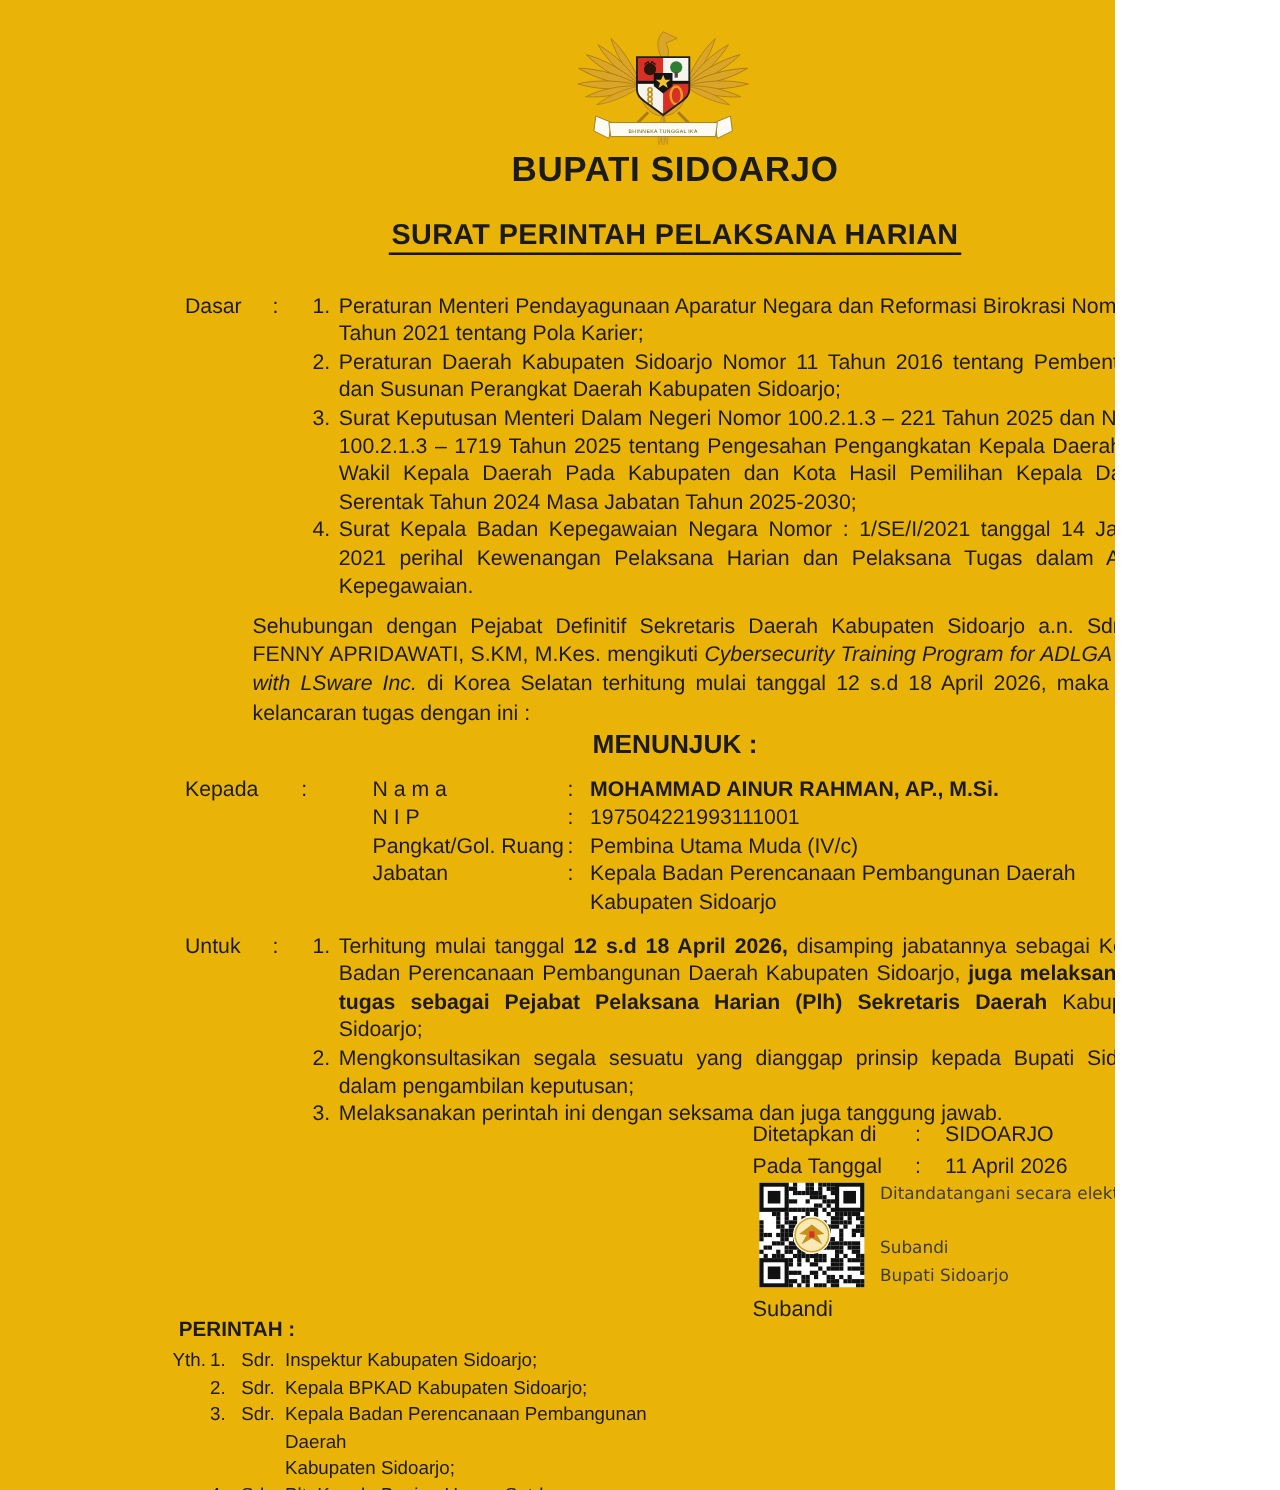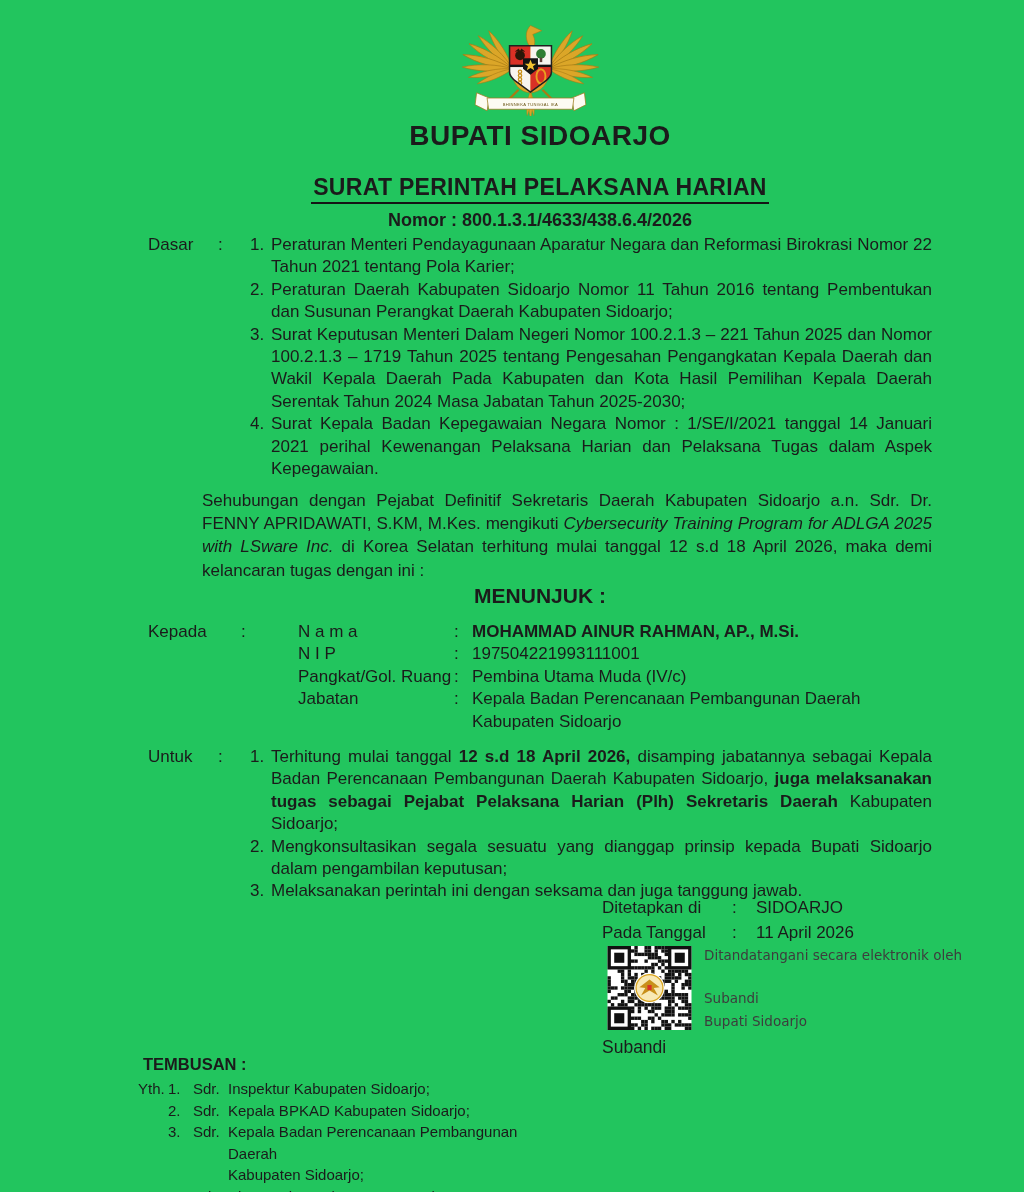--- a/index.html
+++ b/index.html
@@ -1,17 +1,17 @@
 <!DOCTYPE html>
 <html><head>
 <meta charset="utf-8">
 <style>
   html,body { margin:0; padding:0; background:#fff; }
   body { width:1024px; height:1192px; font-family:"Liberation Sans", sans-serif; color:#1b1b1b; }
-  .doc { position:relative; width:1024px; height:1192px; background:#22c55e; overflow:hidden; }
+  .doc { position:relative; width:892px; height:1192px; background:#eab308; overflow:hidden; }
 
   
   .emblem { position:absolute; top:0px; left:448px; width:165px; height:116px; }
   .title-block { position:absolute; top:120px; left:148px; width:784px; text-align:center; }
   .title { font-size:28px; font-weight:bold; letter-spacing:0.5px; line-height:32px; }
   .subtitle { display:inline-block; font-size:23px; font-weight:bold; letter-spacing:0.3px;
               border-bottom:2.5px solid #151515; padding:0 2px 2px; margin-top:4px; line-height:26px; }
   .nomor { font-size:18px; font-weight:bold; margin-top:6px; line-height:21px; }
 
   
@@ -127,21 +127,20 @@
         <path d="M-28,-27 L28,-27 L28,8 Q28,15 19,21 L0,35 L-19,21 Q-28,15 -28,8 Z" fill="none" stroke="#202020" stroke-width="2"></path>
         <path d="M-10,-10 L10,-10 L10,4 L0,12 L-10,4 Z" fill="#141414"></path>
         <path d="M0,-8 L2.2,-2.8 L7.8,-2.8 L3.3,0.6 L5,6 L0,2.8 L-5,6 L-3.3,0.6 L-7.8,-2.8 L-2.2,-2.8 Z" fill="#F2C230"></path>
       </g>
     </svg>
   </div>
 
   <div class="title-block">
     <div class="title">BUPATI SIDOARJO</div><br>
     <div class="subtitle">SURAT PERINTAH PELAKSANA HARIAN</div>
-    <div class="nomor">Nomor : 800.1.3.1/4633/438.6.4/2026</div>
   </div>
 
   <div class="sec" style="top:234px;">
     <div class="sec-label">Dasar</div>
     <div class="sec-colon">:</div>
     <ol class="numlist">
       <li><span class="num">1.</span><span>Peraturan Menteri Pendayagunaan Aparatur Negara dan Reformasi Birokrasi Nomor 22 Tahun 2021 tentang Pola Karier;</span></li>
       <li><span class="num">2.</span><span>Peraturan Daerah Kabupaten Sidoarjo Nomor 11 Tahun 2016 tentang Pembentukan dan Susunan Perangkat Daerah Kabupaten Sidoarjo;</span></li>
       <li><span class="num">3.</span><span>Surat Keputusan Menteri Dalam Negeri Nomor 100.2.1.3 – 221 Tahun 2025 dan Nomor 100.2.1.3 – 1719 Tahun 2025 tentang Pengesahan Pengangkatan Kepala Daerah dan Wakil Kepala Daerah Pada Kabupaten dan Kota Hasil Pemilihan Kepala Daerah Serentak Tahun 2024 Masa Jabatan Tahun 2025-2030;</span></li>
       <li><span class="num">4.</span><span>Surat Kepala Badan Kepegawaian Negara Nomor : 1/SE/I/2021 tanggal 14 Januari 2021 perihal Kewenangan Pelaksana Harian dan Pelaksana Tugas dalam Aspek Kepegawaian.</span></li>
@@ -492,21 +491,21 @@
       <div class="esign">
         <div class="notice">Ditandatangani secara elektronik oleh</div>
         <div class="nm">Subandi</div>
         <div class="tt">Bupati Sidoarjo</div>
       </div>
     </div>
     <div class="signer">Subandi</div>
   </div>
 
   <div class="tembusan">
-    <div class="temb-head">TEMBUSAN :</div>
+    <div class="temb-head">PERINTAH :</div>
     <div class="temb-row">
       <span>Yth.</span>
       <span>1.</span>
       <span>Sdr.</span>
       <span>
           <span class="tline">Inspektur Kabupaten Sidoarjo;</span>
         </span>
     </div>
     <div class="temb-row">
       <span></span>

